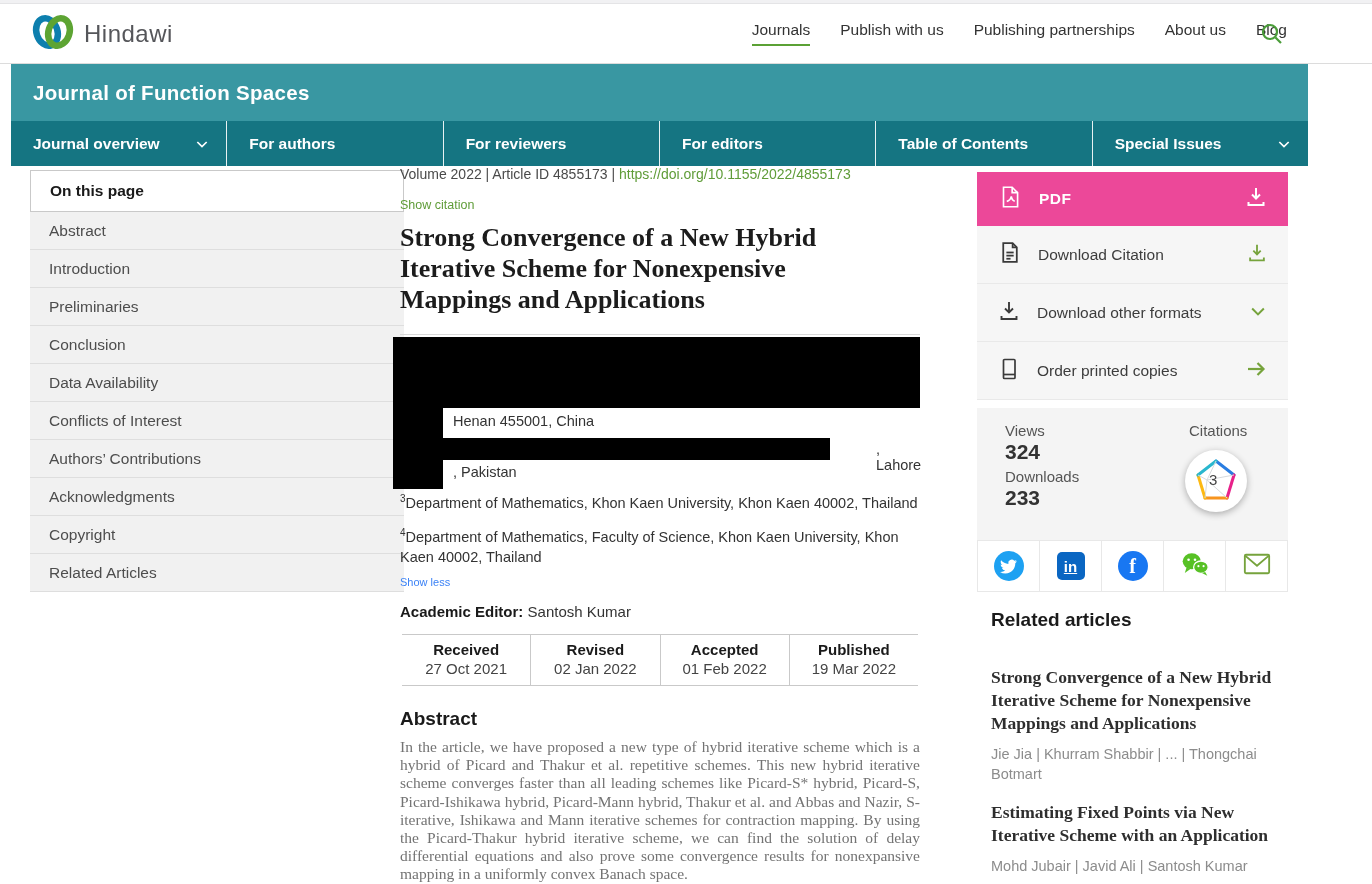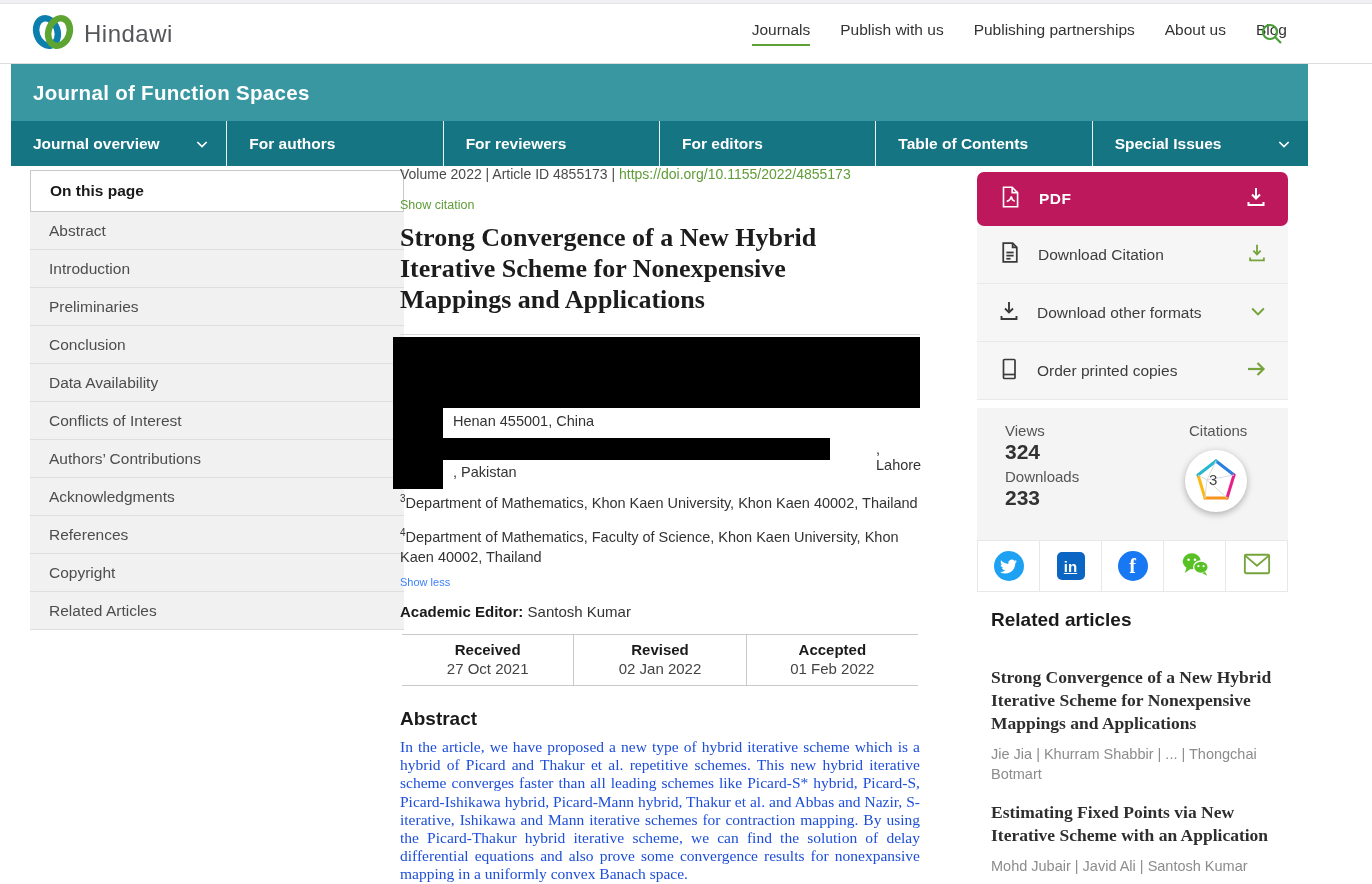--- a/index.html
+++ b/index.html
@@ -49,26 +49,26 @@
   sup { font-size:10px; }
   .show-less { position:absolute; left:0; top:416px; font-size:11px; color:#3b82f6; cursor:pointer; }
   .editor-line { position:absolute; left:0; top:443px; font-size:15px; color:#333; }
   .editor-line b { color:#1a1a1a; }
   .dates-table { position:absolute; left:2px; top:474px; width:516px; height:52px; display:flex; border-top:1px solid #c9c9c9; border-bottom:1px solid #c9c9c9; }
   .date-cell { flex:1; text-align:center; padding-top:6px; border-left:1px solid #c9c9c9; }
   .date-cell:first-child { border-left:none; }
   .date-label { font-size:15px; font-weight:bold; color:#1a1a1a; }
   .date-value { font-size:15px; color:#444; margin-top:2px; }
   .abstract-h { position:absolute; left:0; top:548px; font-size:19px; font-weight:bold; color:#1a1a1a; }
-  .abstract-p { position:absolute; left:0; top:578px; width:520px; font-family:"Liberation Serif", serif; font-size:15.5px; line-height:18.2px; text-align:justify; color:#1d4ed8; }
+  .abstract-p { position:absolute; left:0; top:578px; width:520px; font-family:"Liberation Serif", serif; font-size:15.5px; line-height:18.2px; text-align:justify; color:#737373; }
 
   
   .rightcol { position:absolute; left:977px; top:172px; width:311px; height:712px; }
   .action-row { position:relative; height:58px; background:#f6f6f6; border-bottom:1px solid #e9e9e9; display:flex; align-items:center; padding:0 20px; cursor:pointer; }
-  .action-row.pdf { height:54px; background:#be185d; border-bottom:none;border-radius:7px; }
+  .action-row.pdf { height:54px; background:#ec4899; border-bottom:none; }
   .action-label { font-size:15.5px; color:#3d3d3d; margin-left:16px; flex:1; }
   .action-row.pdf .action-label { color:#fff; font-weight:bold; letter-spacing:.5px; }
   .metrics { position:absolute; left:0; top:236px; width:311px; height:132px; background:#f4f4f4; }
   .m-label { position:absolute; font-size:15px; color:#555; }
   .m-num { position:absolute; font-size:21px; font-weight:bold; color:#333; }
   .dim-badge { position:absolute; left:208px; top:42px; width:62px; height:62px; cursor:pointer; }
   .dim-circle { position:absolute; left:0; top:0; width:62px; height:62px; border-radius:50%; background:#fff; box-shadow:0 2px 7px rgba(0,0,0,.3); }
   .dim-num { position:absolute; left:24px; top:21px; font-size:15px; color:#444; }
   .social { position:absolute; left:0; top:368px; width:311px; height:52px; display:flex; border:1px solid #e8e8e8; background:#fff; }
   .social-cell { flex:1; display:flex; align-items:center; justify-content:center; border-right:1px solid #e8e8e8; cursor:pointer; }
@@ -149,21 +149,20 @@
   <div class="toc">
     <div class="toc-header">On this page</div>
     <div class="toc-item">Abstract</div>
     <div class="toc-item">Introduction</div>
     <div class="toc-item">Preliminaries</div>
     <div class="toc-item">Conclusion</div>
     <div class="toc-item">Data Availability</div>
     <div class="toc-item">Conflicts of Interest</div>
     <div class="toc-item">Authors’ Contributions</div>
     <div class="toc-item">Acknowledgments</div>
-    <div class="toc-item">References</div>
     <div class="toc-item">Copyright</div>
     <div class="toc-item">Related Articles</div>
   </div>
 
   <div class="main">
     <div class="meta-line">
       <span>Volume 2022 | Article ID 4855173 | </span><a>https://doi.org/10.1155/2022/4855173</a>
     </div>
     <div class="show-citation">Show citation</div>
     <div class="article-title">Strong Convergence of a New Hybrid Iterative Scheme for Nonexpensive Mappings and Applications</div>
@@ -190,20 +189,24 @@
         <div class="date-label">Received</div>
         <div class="date-value">27 Oct 2021</div>
       </div>
       <div class="date-cell">
         <div class="date-label">Revised</div>
         <div class="date-value">02 Jan 2022</div>
       </div>
       <div class="date-cell">
         <div class="date-label">Accepted</div>
         <div class="date-value">01 Feb 2022</div>
+      </div>
+      <div class="date-cell">
+        <div class="date-label">Published</div>
+        <div class="date-value">19 Mar 2022</div>
       </div>
     </div>
 
     <div class="abstract-h">Abstract</div>
     <div class="abstract-p">In the article, we have proposed a new type of hybrid iterative scheme which is a hybrid of Picard and Thakur et al. repetitive schemes. This new hybrid iterative scheme converges faster than all leading schemes like Picard-S* hybrid, Picard-S, Picard-Ishikawa hybrid, Picard-Mann hybrid, Thakur et al. and Abbas and Nazir, S-iterative, Ishikawa and Mann iterative schemes for contraction mapping. By using the Picard-Thakur hybrid iterative scheme, we can find the solution of delay differential equations and also prove some convergence results for nonexpansive mapping in a uniformly convex Banach space.</div>
   </div>
 
   <div class="rightcol">
 
     <div class="action-row pdf">

